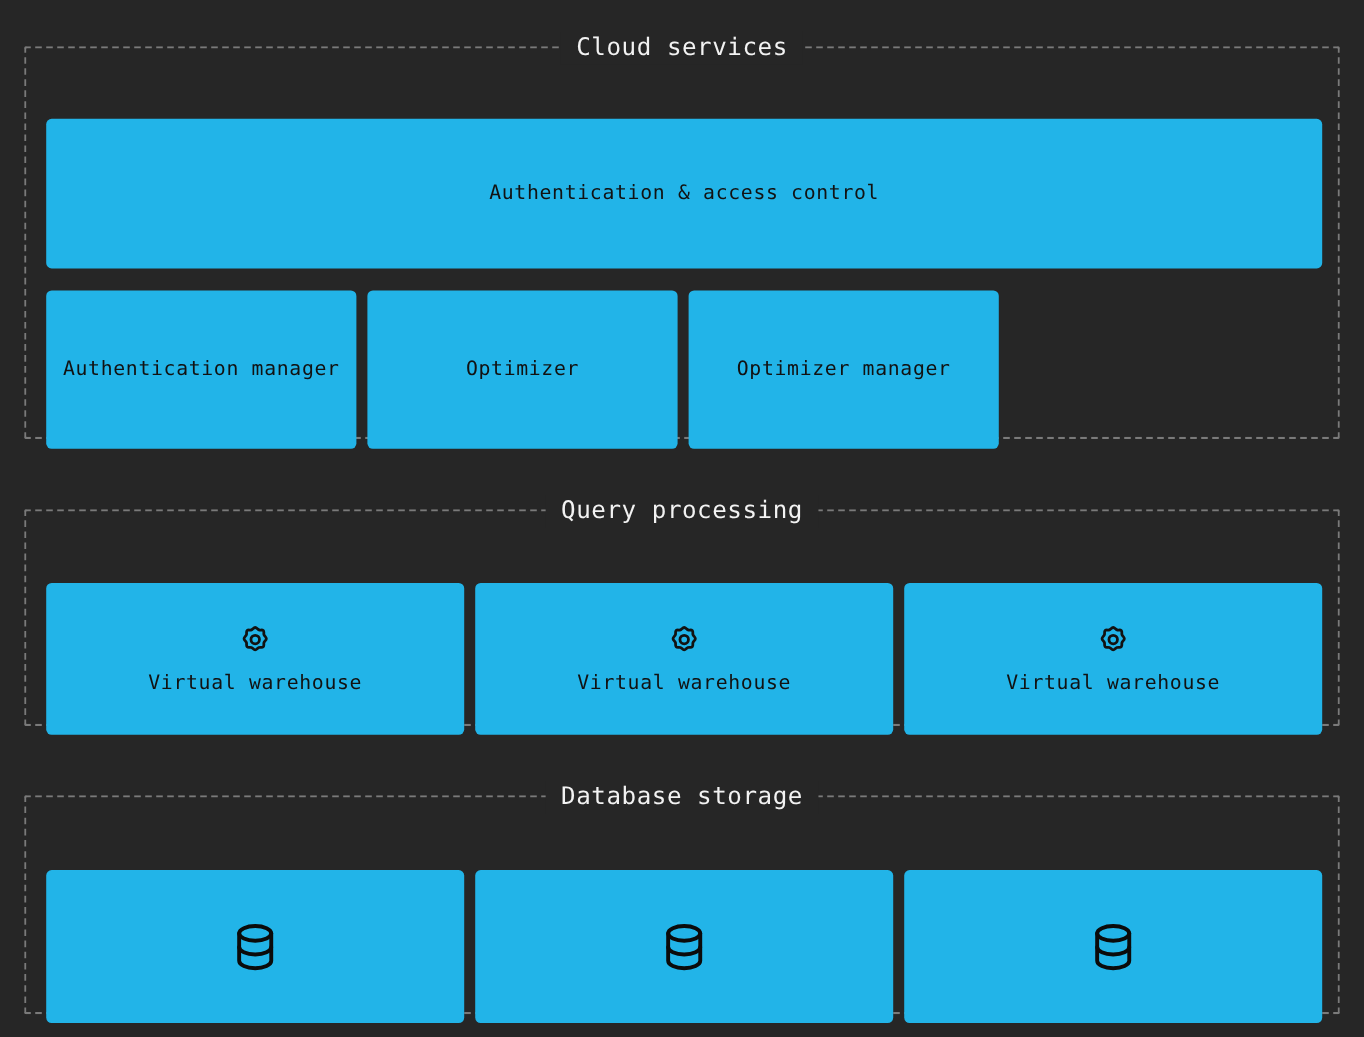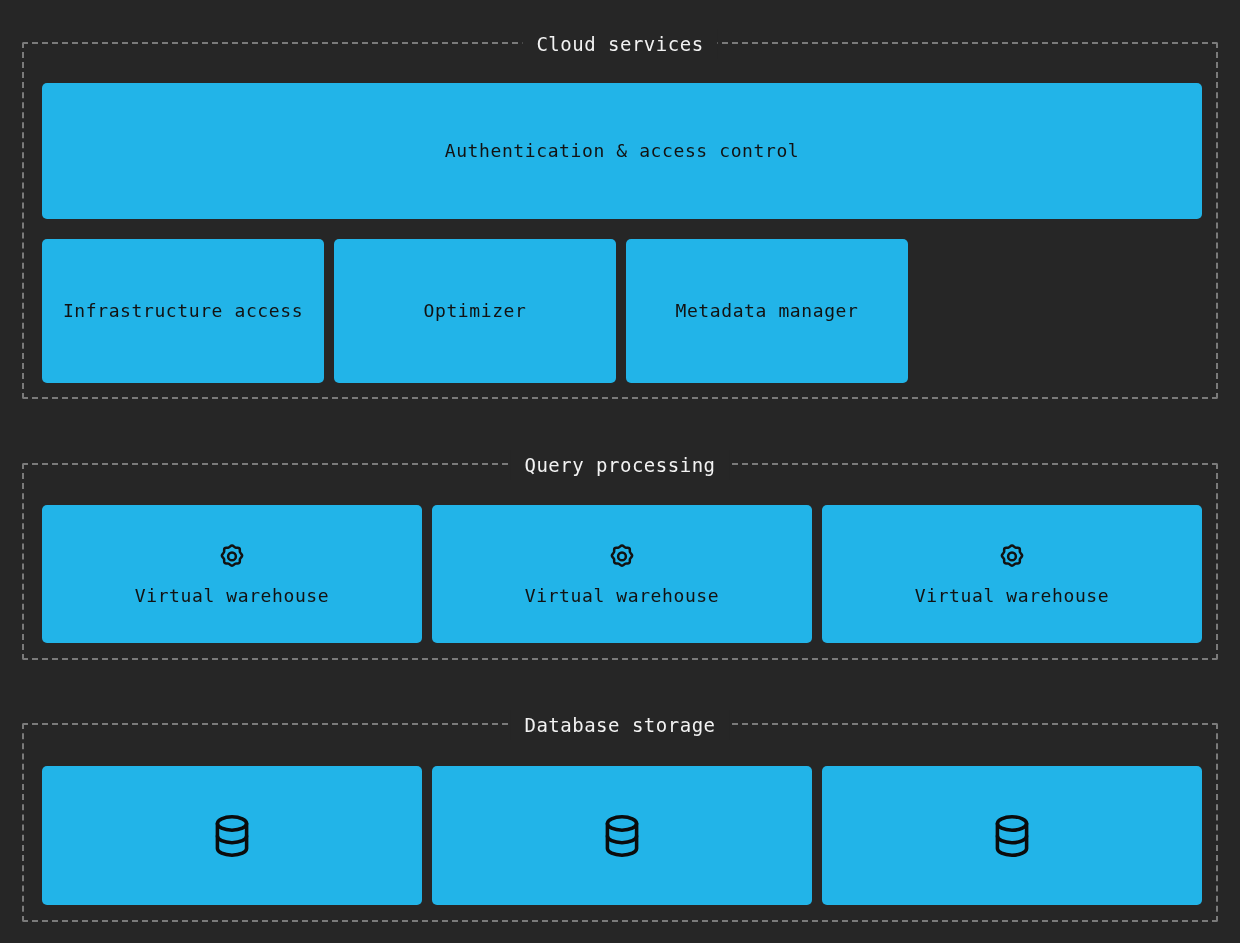--- a/index.html
+++ b/index.html
@@ -30,39 +30,40 @@
     box-sizing: border-box;
   }
 
   .group-title {
     position: absolute;
     top: -15px;
     left: 50%;
     transform: translateX(-50%);
     background: #262626;
     color: #f2f2f2;
-    font-size: 19px;
+    font-size: 22px;
     line-height: 30px;
     letter-spacing: 0.5px;
     padding: 0 14px;
     white-space: nowrap;
     font-family: "DejaVu Sans Mono", "Liberation Mono", monospace;
   }
 
   
   .node {
     position: absolute;
     background: #22b4e8;
     border-radius: 5px;
     box-sizing: border-box;
     display: flex;
     flex-direction: column;
     align-items: center;
     justify-content: center;
     color: #111111;
+    margin-top: 25px;
   }
 
   .node-label {
     font-size: 18px;
     line-height: 22px;
     letter-spacing: 0.6px;
     color: #121212;
     text-align: center;
     white-space: nowrap;
     font-family: "DejaVu Sans Mono", "Liberation Mono", monospace;
@@ -126,29 +127,29 @@
 
   <div class="group" id="group-cloud-services">
 
     <div class="group-title">Cloud services</div>
 
     <div class="node" id="node-auth">
       <div class="node-label">Authentication &amp; access control</div>
     </div>
 
     <div class="node" id="node-infra">
-      <div class="node-label">Infrastructure access</div>
+      <div class="node-label">Authentication manager</div>
     </div>
 
     <div class="node" id="node-optimizer">
       <div class="node-label">Optimizer</div>
     </div>
 
     <div class="node" id="node-metadata">
-      <div class="node-label">Metadata manager</div>
+      <div class="node-label">Optimizer manager</div>
     </div>
 
   </div>
 
   <div class="group" id="group-query-processing">
 
     <div class="group-title">Query processing</div>
 
     <div class="node" id="node-vw-1">
       <span class="node-icon">

